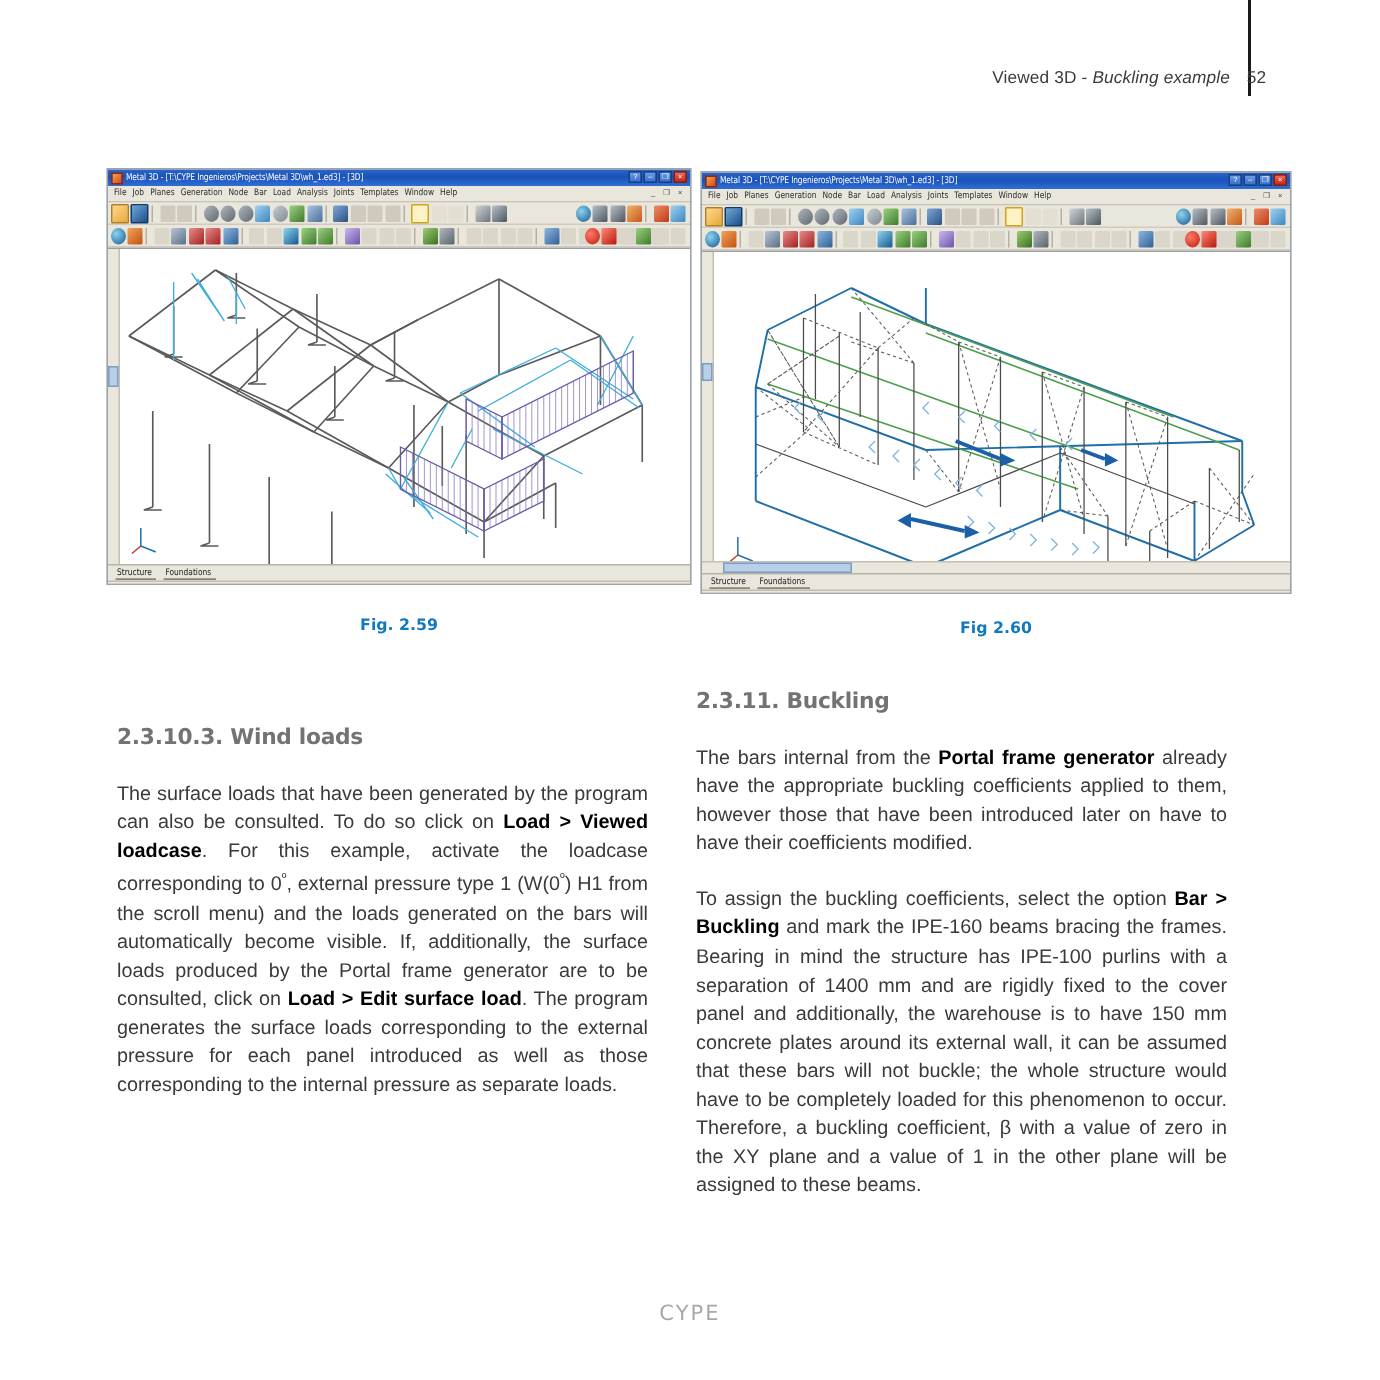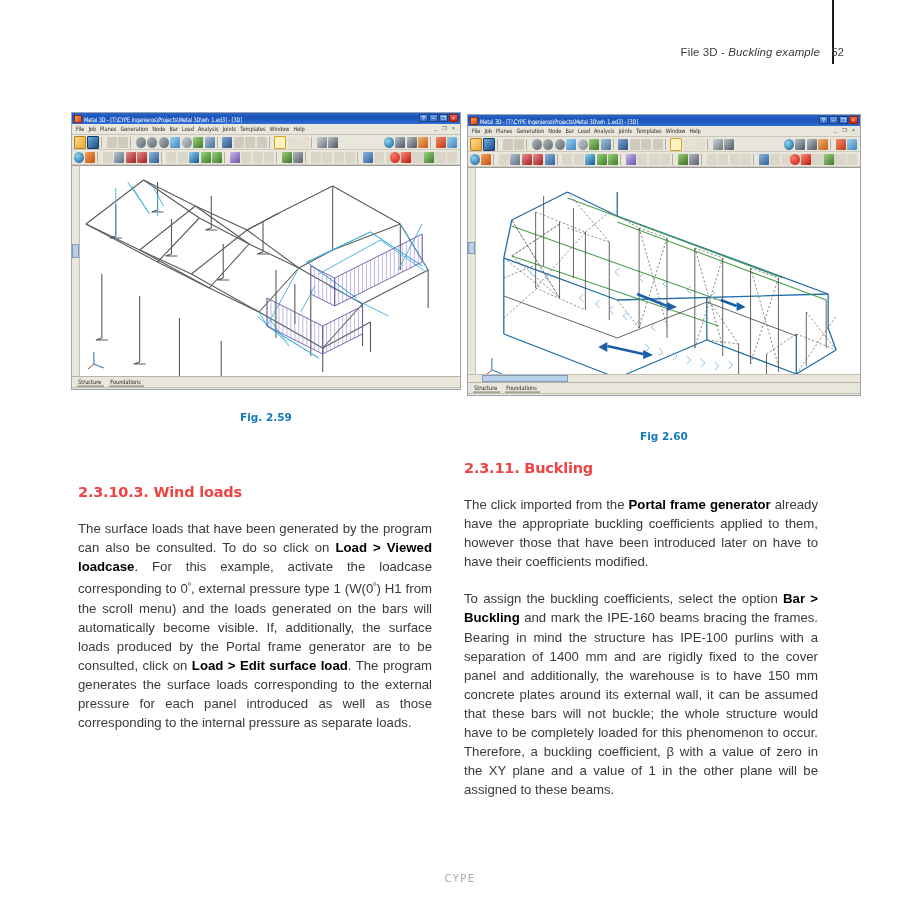--- a/index.html
+++ b/index.html
@@ -151,62 +151,62 @@
   .sb-div{position:absolute;right:38px;top:1px;bottom:1px;width:1px;background:#bdb8ab;}
 
   .fig-caption{
     text-align:center;
     font-size:10.5px;
     font-weight:bold;
     color:#1379be;
     font-family:"DejaVu Sans", sans-serif;
   }
   #cap-left{ margin-top:21px; }
-  #cap-right{ margin-top:34px; }
+  #cap-right{ margin-top:17px; }
 
   
   .col{ position:absolute; width:354px; }
   #col-left{ left:78px; top:484px; }
   #col-right{ left:464px; top:460px; }
 
   h2.sec{
     font-size:14.5px;
     font-weight:bold;
     margin:0 0 19px 0;
     letter-spacing:-.2px;
     font-family:"DejaVu Sans", sans-serif;
-    color:#ef4444;
+    color:#737373;
   }
   p.body{
     font-size:13.2px;
     line-height:19.1px;
     margin:0 0 18px 0;
     text-align:justify;
     color:#3a3a3a;
     font-family:"Liberation Sans", sans-serif;
   }
   p.body b{ color:#000000; }
   .sup{ font-size:8.6px; vertical-align:super; }
 
   
   .footer{
     position:absolute;left:0;bottom:36px;width:920px;
     text-align:center;
-    font-size:10px;
+    font-size:14px;
     letter-spacing:1.4px;
     color:#a8a8a8;
     font-family:"DejaVu Sans", sans-serif;
   }
 </style>
 </head>
 <body>
 
 <div class="page-header">
   <div class="hdr-rule"></div>
-  <div class="hdr-title"><span>File 3D - </span><span class="ital">Buckling example</span></div>
+  <div class="hdr-title"><span>Viewed 3D - </span><span class="ital">Buckling example</span></div>
   <div class="hdr-pageno">52</div>
 </div>
 
 <div class="fig-block" id="fig-left">
   <div class="shot" id="shot-left">
 
     <div class="titlebar">
       <div class="tb-icon"></div>
       <div class="tb-text">Metal 3D - [T:\CYPE Ingenieros\Projects\Metal 3D\wh_1.ed3] - [3D]</div>
       <div class="tb-btns">
@@ -658,17 +658,17 @@
   <div class="fig-caption" id="cap-right">Fig 2.60</div>
 </div>
 
 <div class="col" id="col-left">
   <h2 class="sec">2.3.10.3. Wind loads</h2>
   <p class="body"><span>The surface loads that have been generated by the program can also be consulted. To do so click on </span><b>Load &gt; Viewed loadcase</b><span>. For this example, activate the loadcase corresponding to 0</span><span class="sup">º</span><span>, external pressure type 1 (W(0</span><span class="sup">º</span><span>) H1 from the scroll menu) and the loads generated on the bars will automatically become visible. If, additionally, the surface loads produced by the Portal frame generator are to be consulted, click on </span><b>Load &gt; Edit surface load</b><span>. The program generates the surface loads corresponding to the external pressure for each panel introduced as well as those corresponding to the internal pressure as separate loads.</span></p>
 </div>
 
 <div class="col" id="col-right">
   <h2 class="sec">2.3.11. Buckling</h2>
-  <p class="body"><span>The click imported from the </span><b>Portal frame generator</b><span> already have the appropriate buckling coefficients applied to them, however those that have been introduced later on have to have their coefficients modified.</span></p>
+  <p class="body"><span>The bars internal from the </span><b>Portal frame generator</b><span> already have the appropriate buckling coefficients applied to them, however those that have been introduced later on have to have their coefficients modified.</span></p>
   <p class="body"><span>To assign  the buckling coefficients, select the option </span><b>Bar &gt; Buckling</b><span> and mark the IPE-160 beams bracing the frames. Bearing in mind the structure has IPE-100 purlins with a separation of 1400 mm and are rigidly fixed to the cover panel and additionally, the warehouse is to have 150 mm concrete plates around its external wall, it can be assumed that these bars will not buckle; the whole structure would have to be completely loaded for this phenomenon to occur. Therefore, a buckling coefficient, β with a value of zero in the XY plane and a value of 1 in the other plane will be assigned to these beams.</span></p>
 </div>
 
 <div class="footer">CYPE</div>
 
 </body></html>

